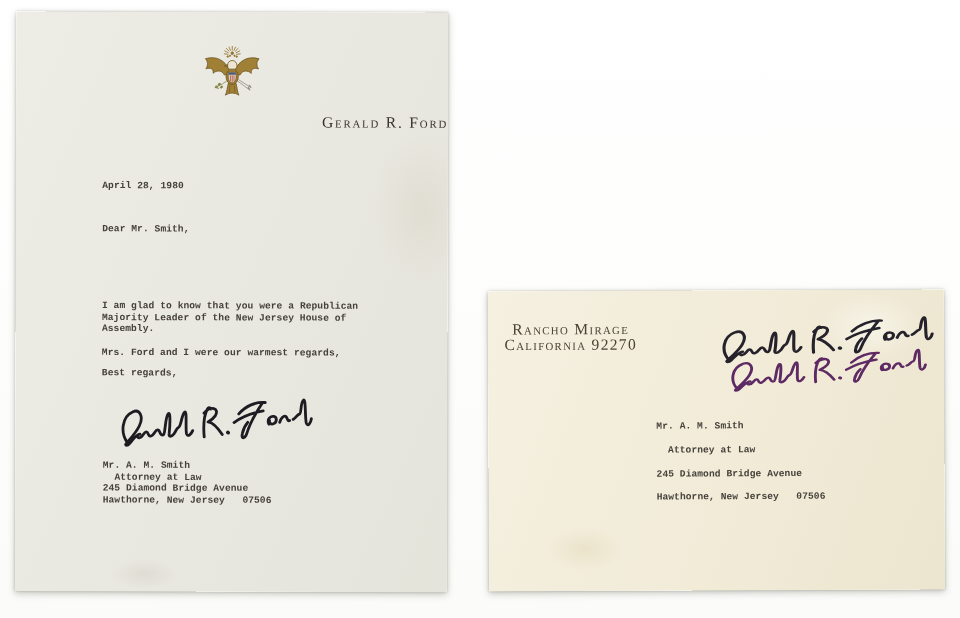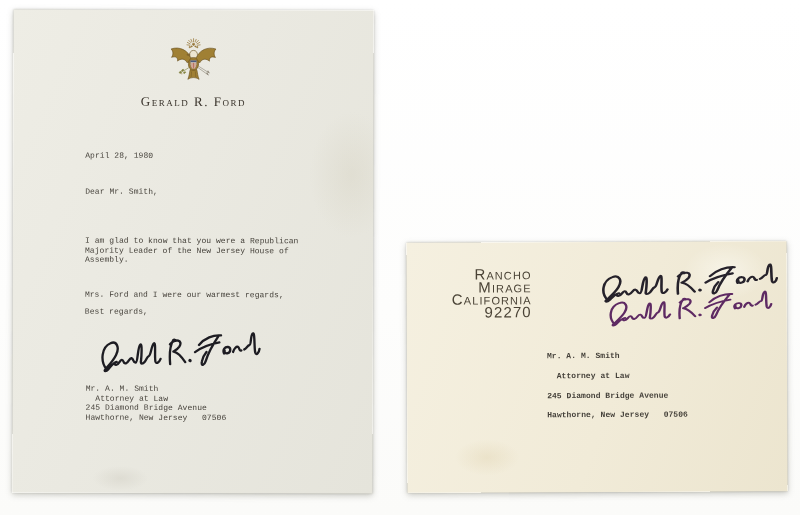--- a/index.html
+++ b/index.html
@@ -28,32 +28,32 @@
     left:407px;top:242px;width:380px;height:250px;
     background:
       radial-gradient(ellipse 46px 26px at 21% 86%, rgba(196,172,112,.16), transparent 70%),
       radial-gradient(ellipse 60px 40px at 84% 12%, rgba(255,255,250,.5), transparent 70%),
       linear-gradient(110deg,#f5f0e0 0%,#f1ebd8 55%,#ece5cf 100%);
     transform:rotate(-.25deg);
   }
   .abs{position:absolute;}
   .type{
     font-family:"Liberation Mono","DejaVu Sans Mono",monospace;
-    font-size:8px;line-height:9.7px;font-weight:normal;
+    font-size:8px;line-height:9.7px;font-weight:bold;
     color:#45413a;white-space:pre;letter-spacing:.05px;
   }
   .lh-name{
     font-family:"Liberation Serif","DejaVu Serif",serif;
     font-variant:small-caps;font-size:13px;line-height:13px;
-    letter-spacing:1.5px;color:#38322a;text-align:center;white-space:pre;
+    letter-spacing:1.5px;color:#38322a;text-align:right;white-space:pre;
   }
   .return-addr{
-    font-family:Liberation Sans, sans-serif;
-    font-variant:small-caps;font-size:15px;line-height:12.5px;
-    letter-spacing:1.1px;color:#4a4336;text-align:right;white-space:pre-line;
+    font-family:Liberation Serif, serif;
+    font-variant:small-caps;font-size:13px;line-height:12.5px;
+    letter-spacing:1.1px;color:#4a4336;text-align:center;white-space:pre-line;
   }
   .env-addr{
     font-family:"Liberation Mono","DejaVu Sans Mono",monospace;
     font-size:8px;line-height:19.8px;font-weight:bold;
     color:#46423b;white-space:pre;letter-spacing:.05px;
   }
   svg{display:block;}
 </style>
 </head>
 <body>
@@ -140,21 +140,21 @@
       </svg>
     </div>
 
     <div class="abs lh-name" style="left:0;top:85px;width:360px">Gerald R. Ford</div>
 
     <div class="abs type" style="left:72px;top:141px">April 28, 1980</div>
 
     <div class="abs type" style="left:72px;top:177px">Dear Mr. Smith,</div>
 
 
-    <div class="abs type" style="left:72px;top:226px">I am glad to know that you were a Republican
+    <div class="abs type" style="left:72px;top:241px">I am glad to know that you were a Republican
 Majority Leader of the New Jersey House of
 Assembly.</div>
 
     <div class="abs type" style="left:72px;top:280px">Mrs. Ford and I were our warmest regards,</div>
 
     <div class="abs type" style="left:72px;top:297px">Best regards,</div>
 
     <div class="abs" style="left:80px;top:310px;width:170px;height:52px;transform:rotate(-5deg)">
       <svg viewBox="0 0 224 66" width="170" height="52">
         <g stroke="#1d1c22">

